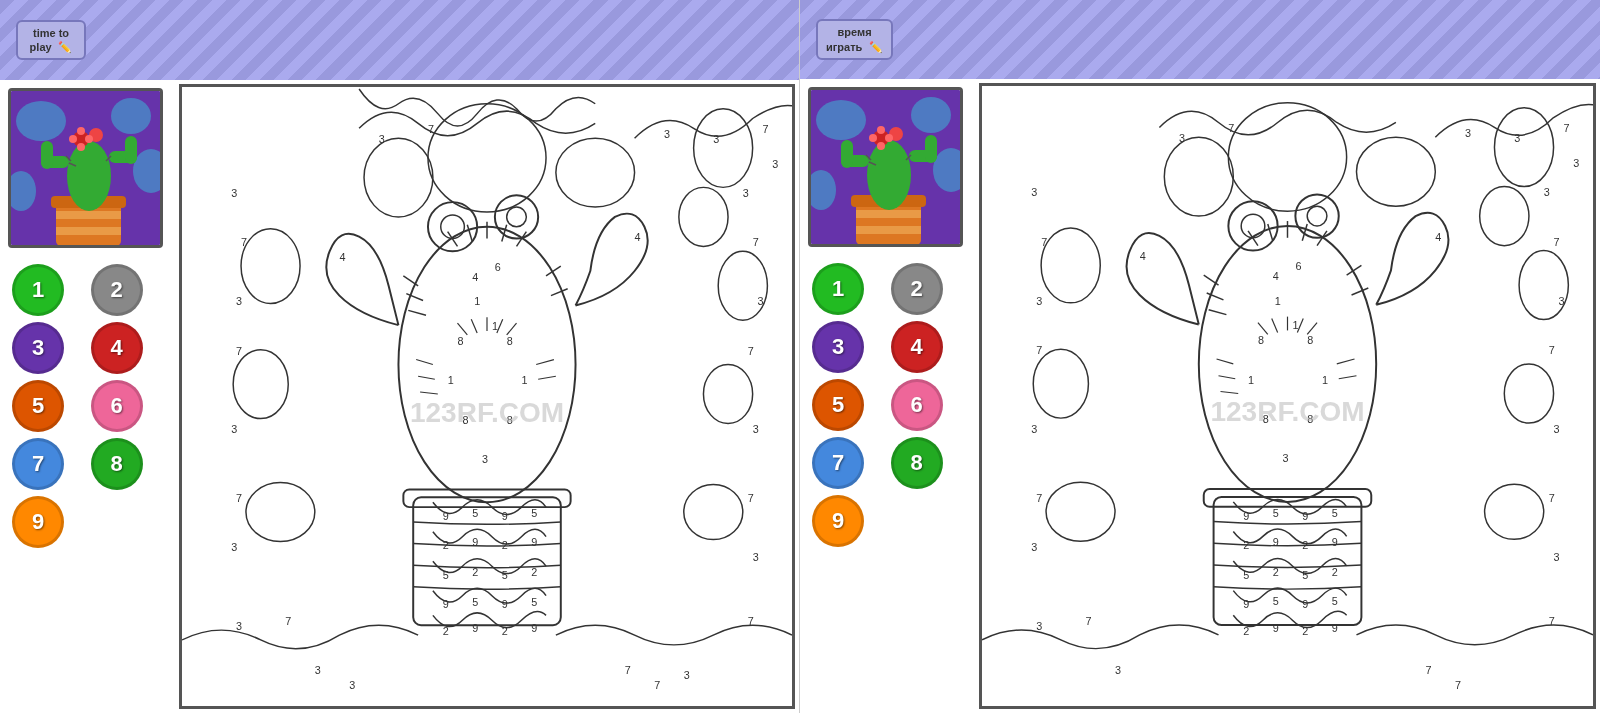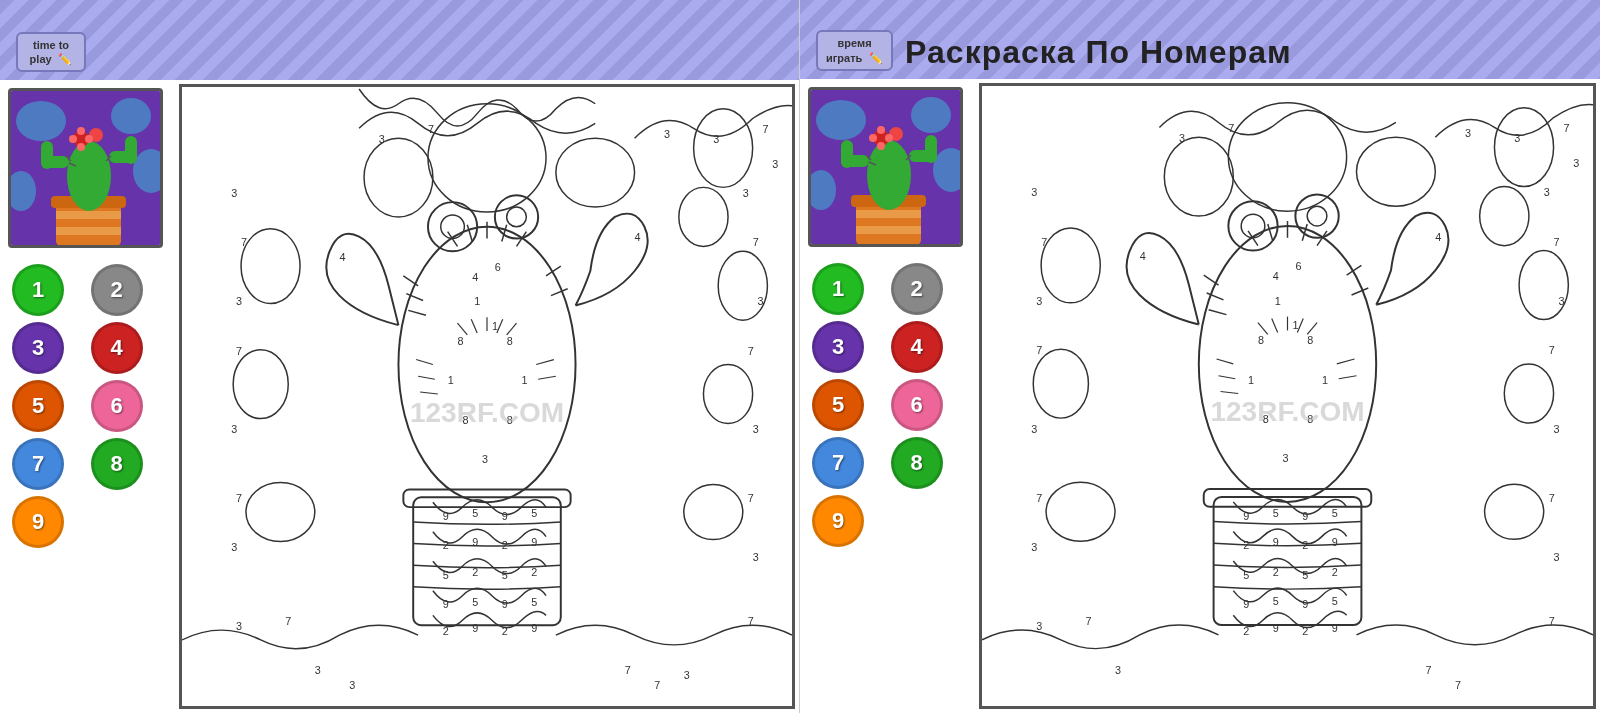--- a/index.html
+++ b/index.html
@@ -31,21 +31,21 @@
 
     
     .header-bar {
       background: repeating-linear-gradient(
         135deg,
         #9999dd 0px, #9999dd 10px,
         #aaaaee 10px, #aaaaee 20px
       );
       height: 84px;
       display: flex;
-      align-items: flex-end;
+      align-items: center;
       padding: 8px 16px;
       gap: 12px;
     }
 
     .brand-badge {
       background: #b3b3e6;
       border: 2px solid #7777bb;
       border-radius: 6px;
       padding: 4px 8px;
       font-size: 11px;
@@ -354,21 +354,20 @@
   </div>
 
   <div class="half">
 
     <div class="header-bar">
       <div class="brand-badge">
         <span>время</span><br>
         <span>играть</span>
         <span style="display:inline-block;margin-left:4px;">✏️</span>
       </div>
-      <div class="header-title">Раскраска По Номерам</div>
     </div>
 
     <div class="main-content">
 
       <div class="color-sidebar">
 
         <div class="preview-image">
           <svg viewBox="0 0 155 160" width="155" height="160">
             <rect width="155" height="160" fill="#6633aa"></rect>
             <ellipse cx="30" cy="30" rx="25" ry="20" fill="#4499cc" opacity="0.7"></ellipse>

